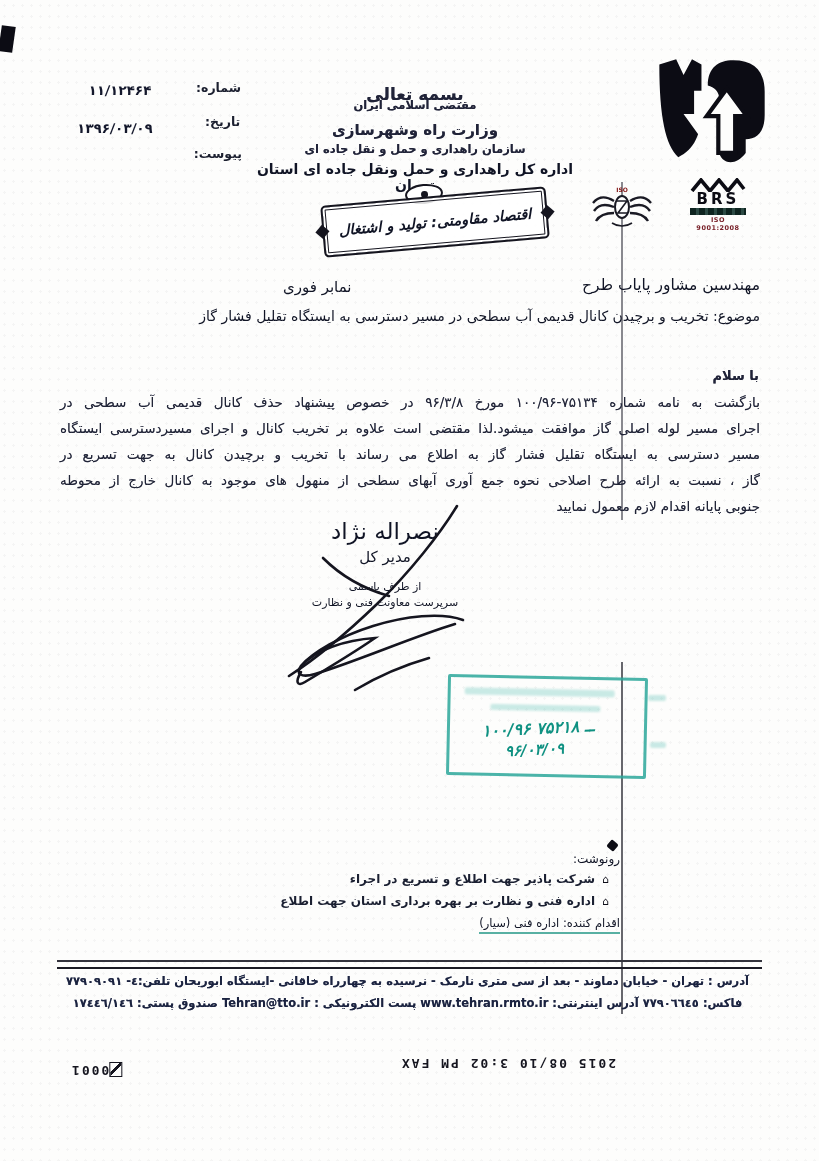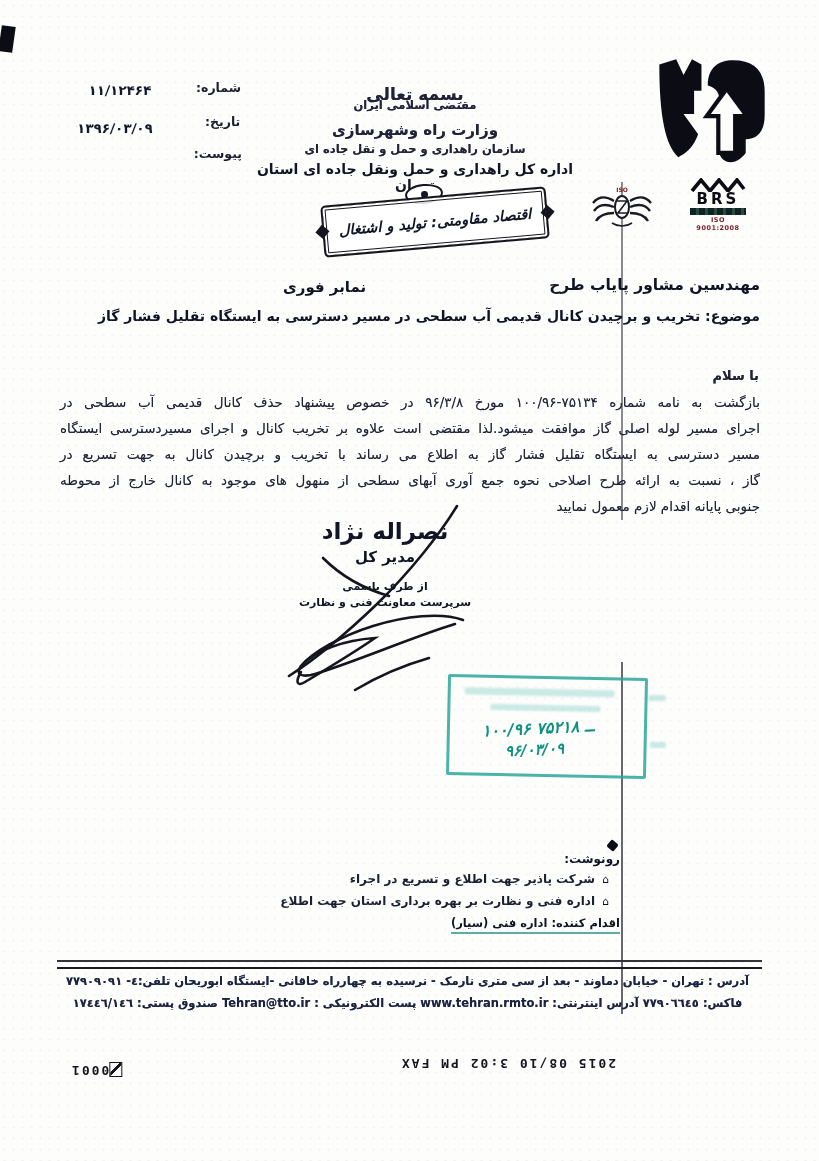--- a/index.html
+++ b/index.html
@@ -6,21 +6,21 @@
   #page{
     position:relative; width:819px; height:1161px; margin:0 auto;
     background:#fdfdfc;
     background-image:radial-gradient(rgba(40,40,60,.04) 1px, transparent 1.2px);
     background-size:9px 11px;
     font-family:"DejaVu Sans",sans-serif;
     color:#232433; overflow:hidden;
   }
   .abs{position:absolute;}
   .ink{color:#202338; text-shadow:0 0 .5px rgba(30,30,55,.55);}
-  .bold{font-weight:bold; color:#101425;}
+  .bold{font-weight:normal; color:#101425;}
   .rtl{direction:rtl; unicode-bidi:plaintext;}
   .ltr{direction:ltr;}
   .ctr{text-align:center;}
 
   
   .meta-label{font-size:12.5px; font-weight:bold; color:#1c2030;}
   .meta-value{font-size:13.5px; font-weight:bold; color:#14182c; letter-spacing:.5px; transform:skewX(-4deg);}
 
   
   .hdr{left:255px; width:320px; text-align:center; font-weight:bold;}

